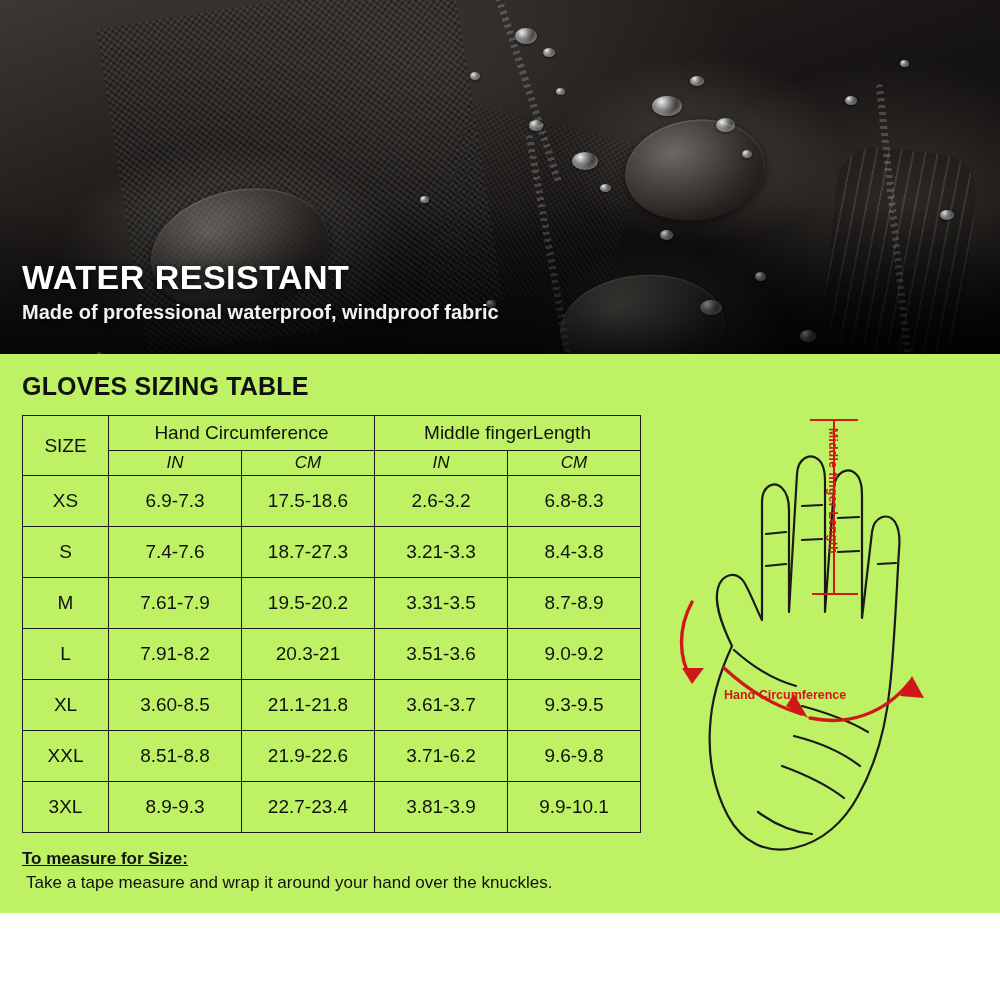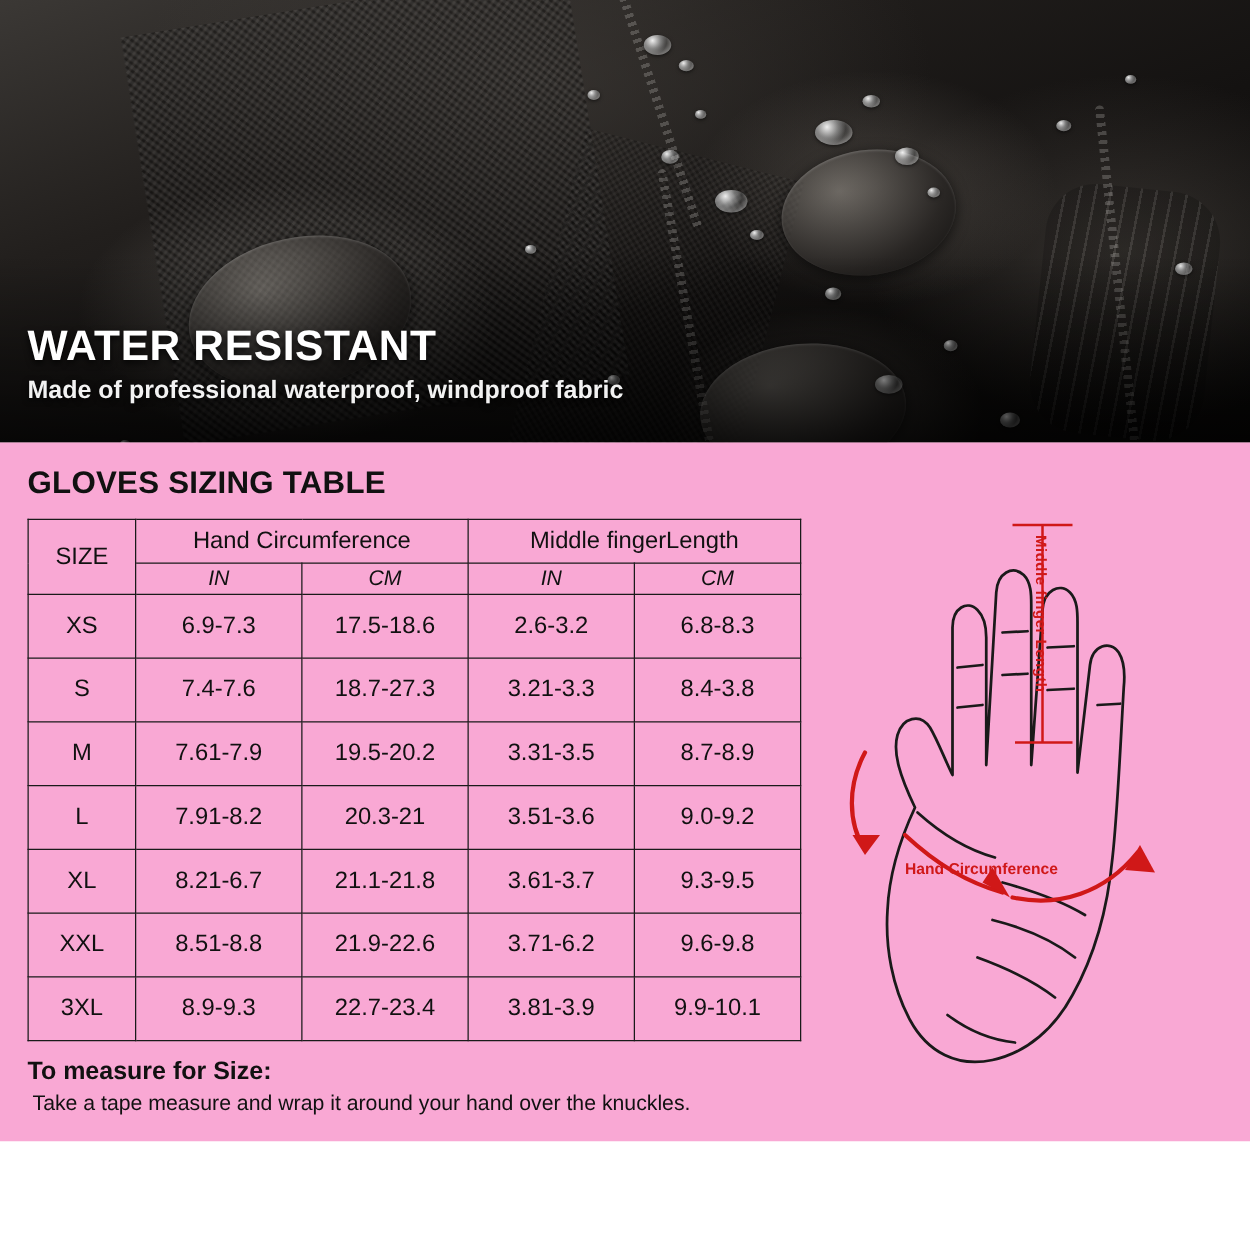--- a/index.html
+++ b/index.html
@@ -92,21 +92,21 @@
   }
   .hero-fade{
     position:absolute;left:0;right:0;bottom:0;height:150px;
     background:linear-gradient(to bottom, rgba(0,0,0,0), rgba(0,0,0,.72));
   }
 
   
   .sizing{
     position:relative;
     width:1000px;height:559px;
-    background:#f9a8d4;
+    background:#bef264;
     box-sizing:border-box;
     padding:18px 20px 0 22px;
   }
   .sizing h2{
     margin:0 0 14px 0;
     font-size:25px;font-weight:bold;color:#111;letter-spacing:.2px;
   }
   table.size-table{
     border-collapse:collapse;
     width:618px;
@@ -128,21 +128,21 @@
   col.c-data{width:133px;}
 
   
   .hand-wrap{
     position:absolute;right:8px;top:52px;width:330px;height:470px;
   }
   .measure-note{
     position:absolute;left:22px;bottom:16px;
   }
   .measure-note .mn-title{
-    font-size:20px;font-weight:bold;color:#111;margin:0 0 3px 0;
+    font-size:17px;font-weight:bold;color:#111;margin:0 0 3px 0;text-decoration:underline;
   }
   .measure-note .mn-body{
     font-size:17px;color:#111;margin:4px;
   }
   .vlabel{
     position:absolute;
     color:#d01818;font-size:12px;font-weight:bold;
     transform:rotate(90deg);
     transform-origin:left top;
     white-space:nowrap;
@@ -254,21 +254,21 @@
         </tr>
         <tr>
           <td class="sz-cell">L</td>
           <td class="sz-cell">7.91-8.2</td>
           <td class="sz-cell">20.3-21</td>
           <td class="sz-cell">3.51-3.6</td>
           <td class="sz-cell">9.0-9.2</td>
         </tr>
         <tr>
           <td class="sz-cell">XL</td>
-          <td class="sz-cell">8.21-6.7</td>
+          <td class="sz-cell">3.60-8.5</td>
           <td class="sz-cell">21.1-21.8</td>
           <td class="sz-cell">3.61-3.7</td>
           <td class="sz-cell">9.3-9.5</td>
         </tr>
         <tr>
           <td class="sz-cell">XXL</td>
           <td class="sz-cell">8.51-8.8</td>
           <td class="sz-cell">21.9-22.6</td>
           <td class="sz-cell">3.71-6.2</td>
           <td class="sz-cell">9.6-9.8</td>

